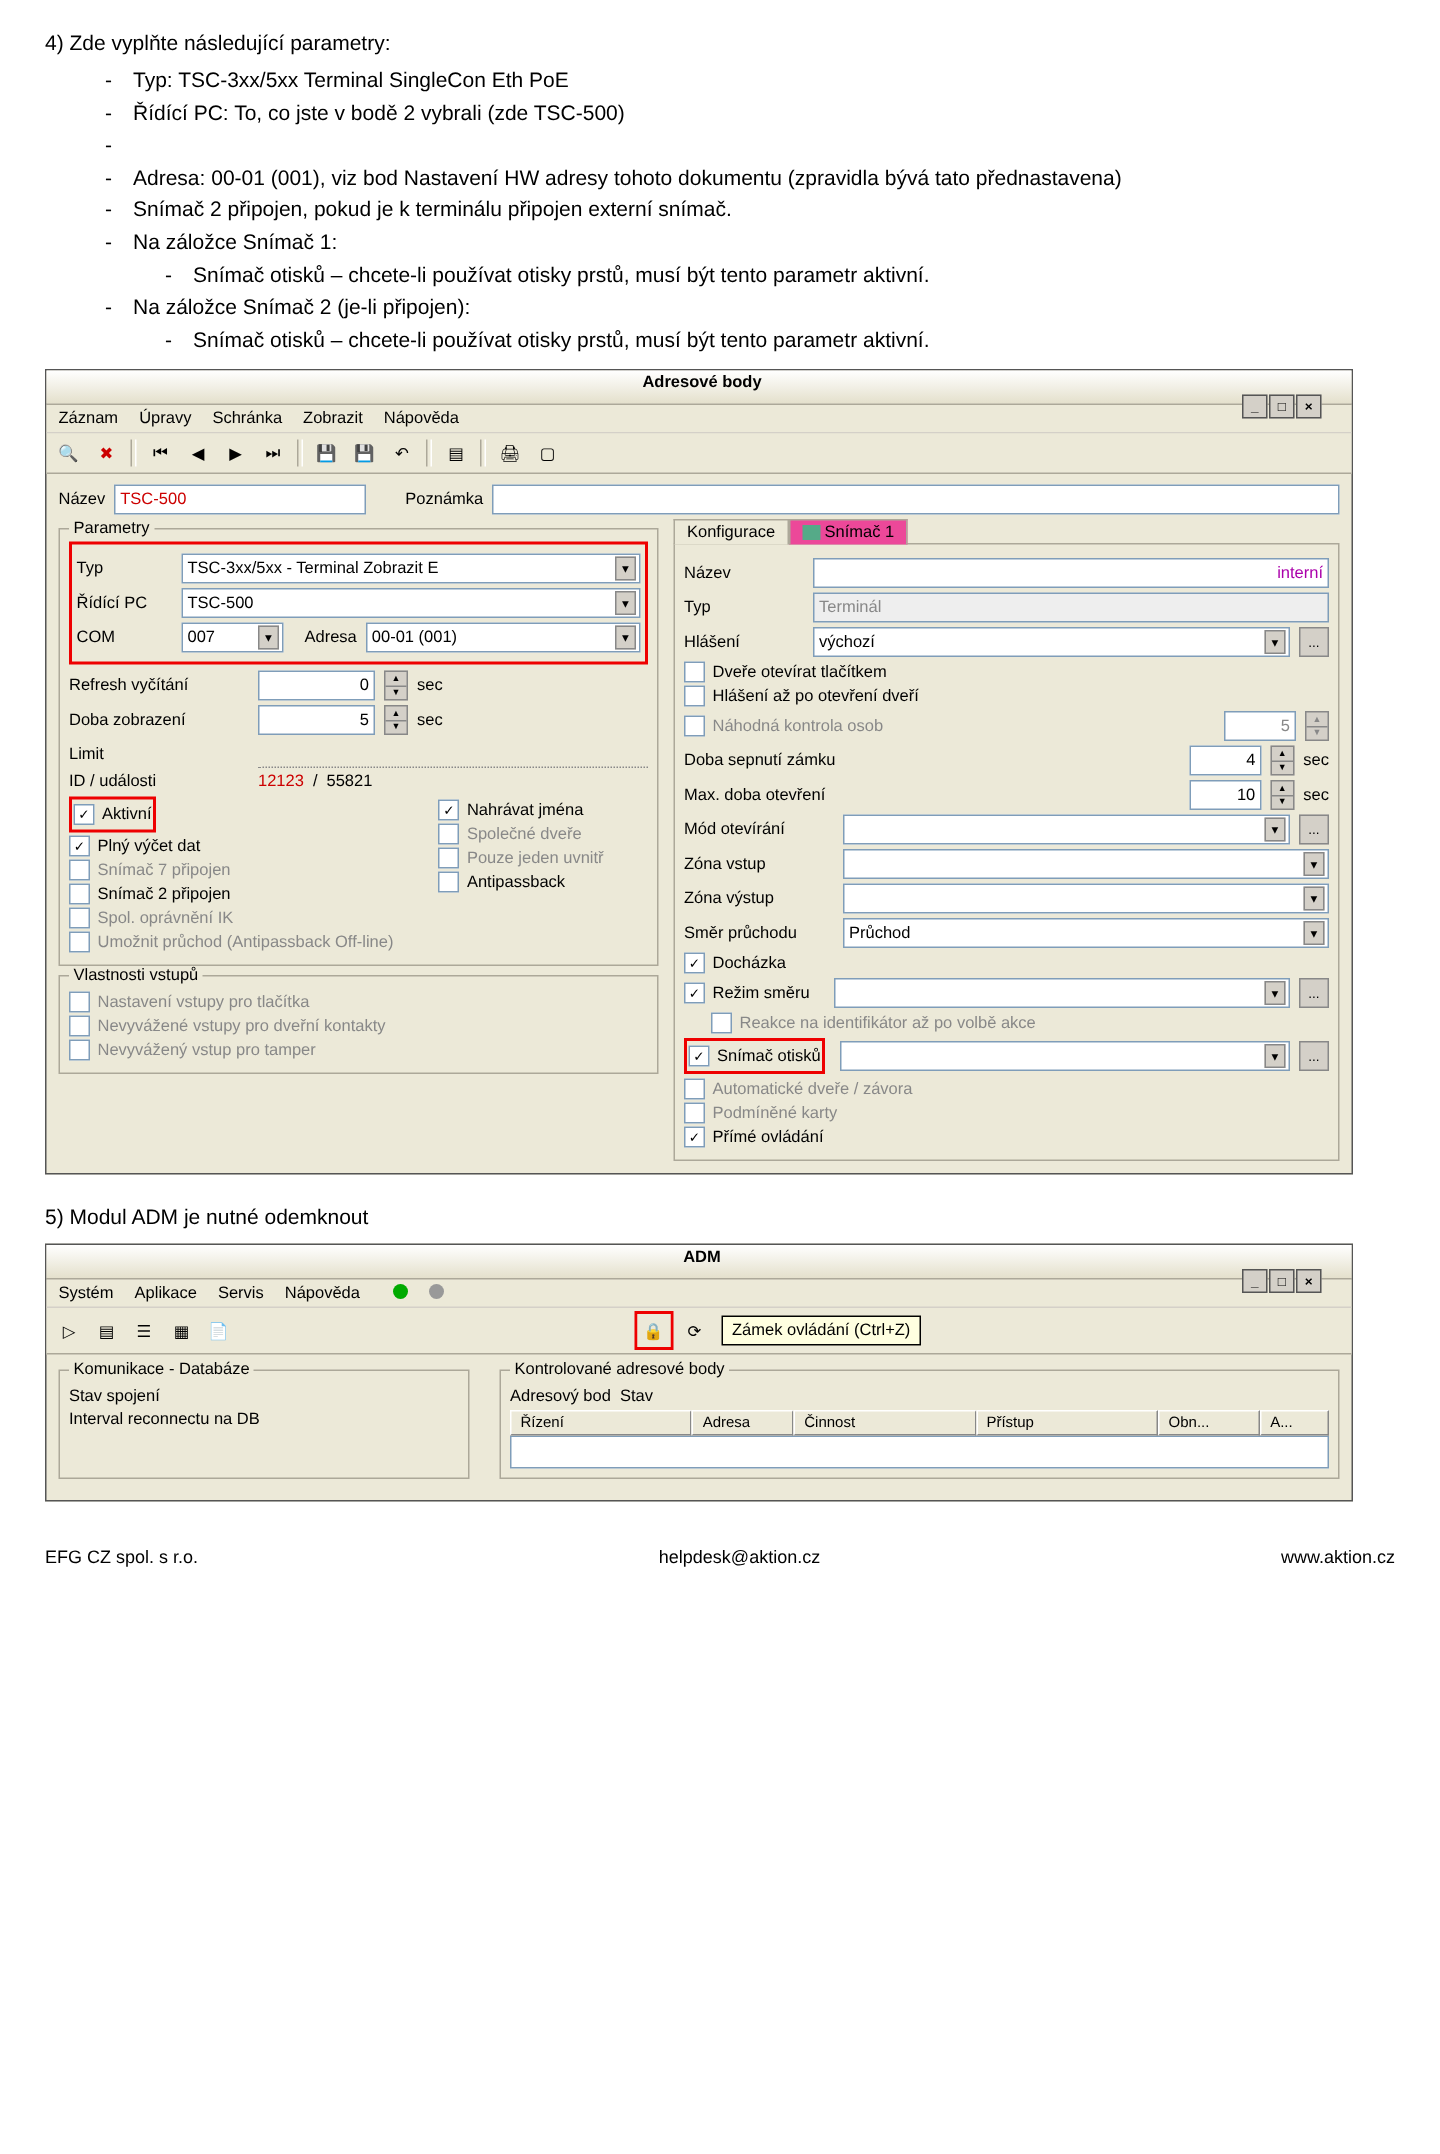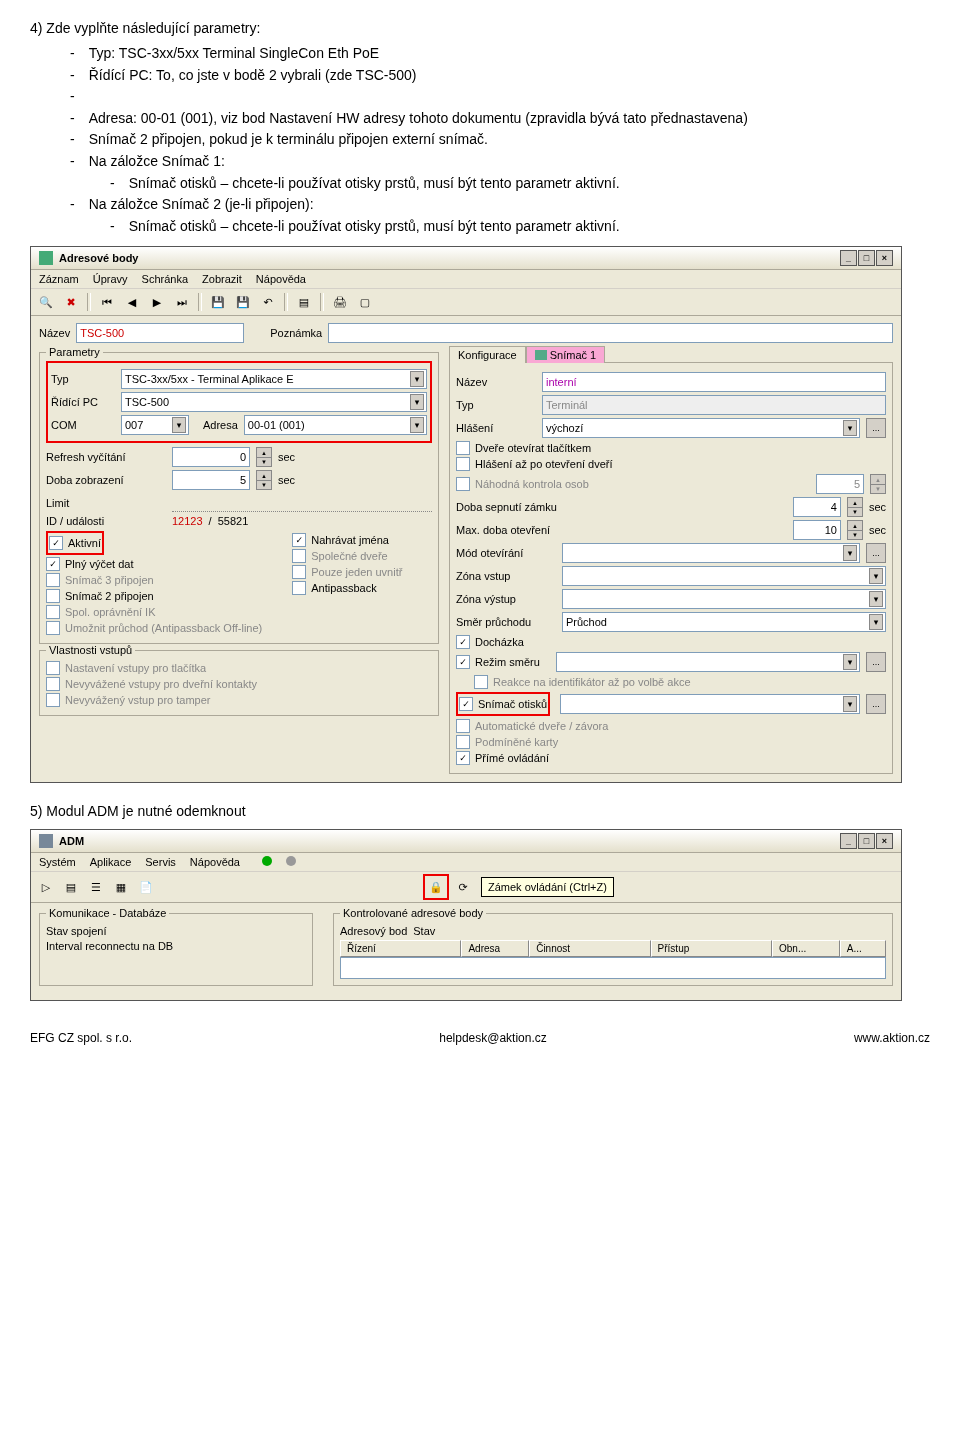--- a/index.html
+++ b/index.html
@@ -3,21 +3,21 @@
 <meta charset="utf-8">
 <style>
   body { font-family: Arial, sans-serif; font-size: 14px; margin: 0; padding: 20px 30px; color: #000; width: 900px; }
   .num-list { margin: 0 0 8px 0; }
   .dash-list { margin-left: 40px; }
   .dash-item { display: flex; gap: 14px; margin: 2px 0; line-height: 1.4; }
   .dash-item .dash { flex-shrink: 0; }
   .dash-sub { margin-left: 80px; }
   .screenshot { margin: 10px 0 20px 0; }
   .win { border: 1px solid #555; background: #ece9d8; font-size: 11px; font-family: Tahoma, Arial, sans-serif; }
-  .tb { height: 22px; background: linear-gradient(#fff,#e4e0cc); border-bottom: 1px solid #aca899; display: flex; align-items: center; padding: 0 8px; gap: 2px; position: relative; }
+  .tb { height: 22px; background: linear-gradient(#fff,#e4e0cc); border-bottom: 1px solid #aca899; display: flex; align-items: center; padding: 0 20px; gap: 2px; position: relative; flex-direction: column; }
   .tb .ico { width: 14px; height: 14px; display: inline-block; }
   .tb .ttl { font-weight: bold; margin-left: 4px; }
   .tb .winbtns { margin-left: auto; display: flex; gap: 1px; }
   .tb .wb { width: 15px; height: 14px; border: 1px solid #555; background: #d4d0c8; display: flex; align-items: center; justify-content: center; font-size: 9px; font-weight: bold; }
   .menu { display: flex; gap: 14px; padding: 3px 8px; background: #ece9d8; border-bottom: 1px solid #d4d0c8; }
   .toolbar { display: flex; gap: 3px; padding: 2px 4px; background: #ece9d8; border-bottom: 1px solid #aca899; align-items: center; }
   .tbtn { width: 20px; height: 20px; border: 1px solid #ece9d8; display: flex; align-items: center; justify-content: center; font-size: 11px; }
   .tsep { width: 2px; height: 18px; border-left: 1px solid #aca899; border-right: 1px solid #fff; margin: 0 2px; }
   .body { padding: 4px 8px 8px 8px; }
   .row { display: flex; align-items: center; gap: 6px; margin: 3px 0; }
@@ -26,24 +26,24 @@
   .sel { height: 18px; border: 1px solid #7f9db9; background: #fff; padding: 0 3px; font-size: 11px; display: flex; align-items: center; position: relative; }
   .sel::after { content: "▾"; position: absolute; right: 2px; font-size: 9px; background: #d4d0c8; border: 1px solid #888; width: 12px; height: 14px; display: flex; align-items: center; justify-content: center; }
   .group { border: 1px solid #aca899; padding: 8px 6px 6px 6px; margin: 6px 0; position: relative; }
   .group .gt { position: absolute; top: -7px; left: 6px; background: #ece9d8; padding: 0 3px; font-size: 11px; }
   .redbox { border: 2px solid #e00; }
   .chk { display: flex; align-items: center; gap: 5px; margin: 2px 0; font-size: 11px; }
   .chk .cb { width: 12px; height: 12px; border: 1px solid #7f9db9; background: #fff; display: flex; align-items: center; justify-content: center; font-size: 9px; color: #000; }
   .gray { color: #888; }
   .tabstrip { display: flex; gap: 0; margin: 0 0 -1px 0; }
   .tab { border: 1px solid #aca899; border-bottom: none; padding: 2px 8px; font-size: 11px; background: #ece9d8; display: flex; align-items: center; gap: 3px; }
-  .tab.active { background: #f9a8d4; }
+  .tab.active { background: #ec4899; }
   .panel { border: 1px solid #aca899; background: #ece9d8; padding: 6px; }
   .redvalue { color: #c00; }
-  .purplevalue { color: #a0a; }
+  .purplevalue { color: #a0a; justify-content: flex-end; }
   .btn3 { width: 18px; height: 18px; border: 1px solid #888; background: #d4d0c8; display: flex; align-items: center; justify-content: center; font-size: 9px; }
   .spin { width: 14px; height: 18px; border: 1px solid #888; background: #d4d0c8; display: flex; flex-direction: column; font-size: 6px; }
   .spin div { flex: 1; display: flex; align-items: center; justify-content: center; border-bottom: 1px solid #888; }
   .spin div:last-child { border: none; }
   .footer { display: flex; justify-content: space-between; font-size: 12px; margin-top: 30px; }
   .cols { display: flex; gap: 10px; }
   .lcol { flex: 0 0 400px; }
   .rcol { flex: 1; }
   .hdrcell { border: 1px solid #fff; border-right-color: #888; border-bottom-color: #888; background: #ece9d8; padding: 2px 6px; font-size: 10px; }
   .listarea { background: #fff; border: 1px solid #7f9db9; height: 20px; }
@@ -145,21 +145,21 @@
     </div>
 
     <div class="cols">
       <div class="lcol">
         <div class="group">
           <div class="gt">Parametry</div>
           <div class="redbox" style="padding:3px; margin-bottom:4px">
             <div class="row">
                   <span class="lbl" style="width:64px">Typ</span>
                   <div class="sel" style="flex:1">
-                    <span>TSC-3xx/5xx - Terminal Aplikace E</span>
+                    <span>TSC-3xx/5xx - Terminal Zobrazit E</span>
                   </div>
                 </div>
             <div class="row">
                   <span class="lbl" style="width:64px">Řídící PC</span>
                   <div class="sel" style="flex:1">
                     <span>TSC-500</span>
                   </div>
                 </div>
             <div class="row">
               <span class="lbl" style="width:64px">COM</span>
@@ -210,21 +210,21 @@
               <div class="redbox" style="padding:1px;display:inline-block"><div class="chk">
                       <div class="cb">✓</div>
                       <span>Aktivní</span>
                     </div></div>
               <div class="chk">
                     <div class="cb">✓</div>
                     <span>Plný výčet dat</span>
                   </div>
               <div class="chk gray">
                     <div class="cb"></div>
-                    <span>Snímač 3 připojen</span>
+                    <span>Snímač 7 připojen</span>
                   </div>
               <div class="chk">
                     <div class="cb"></div>
                     <span>Snímač 2 připojen</span>
                   </div>
               <div class="chk gray">
                     <div class="cb"></div>
                     <span>Spol. oprávnění IK</span>
                   </div>
               <div class="chk gray">

